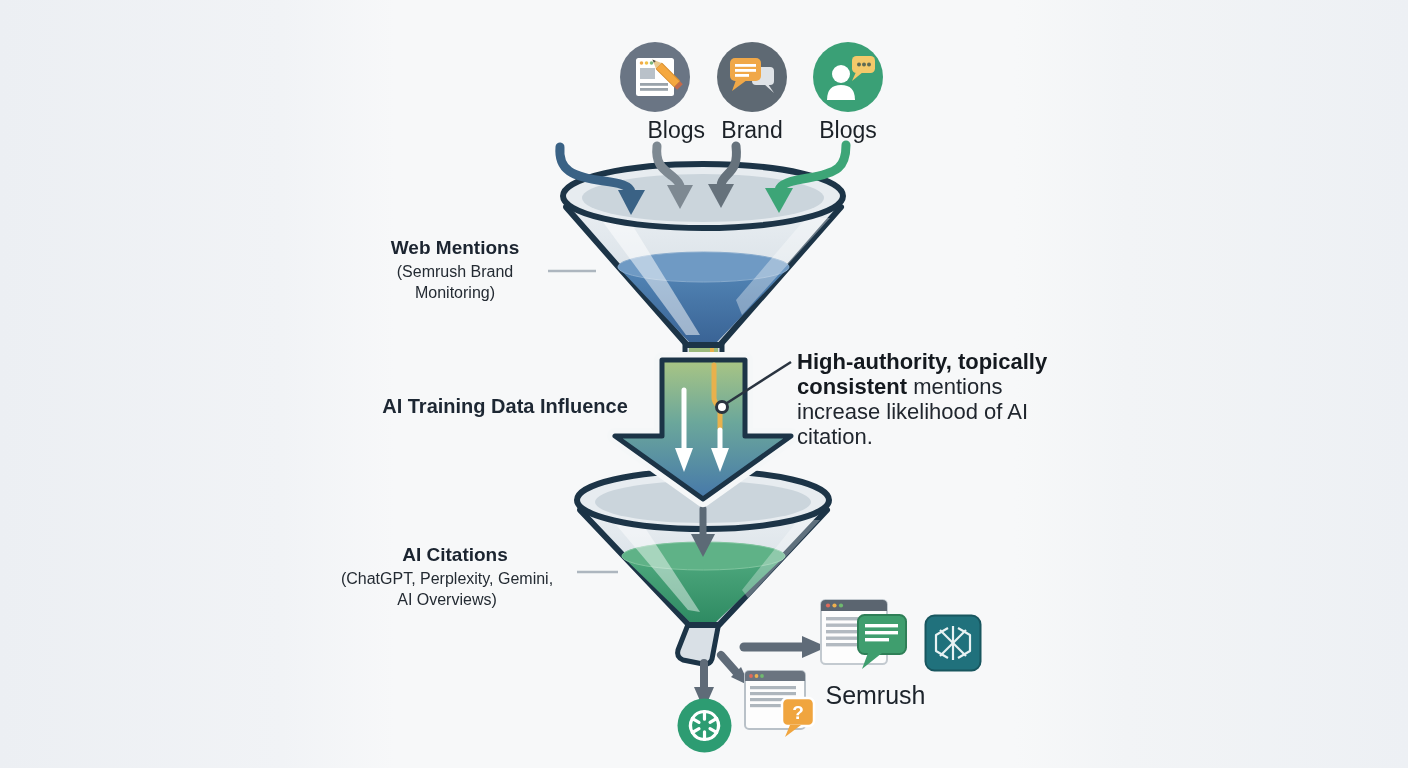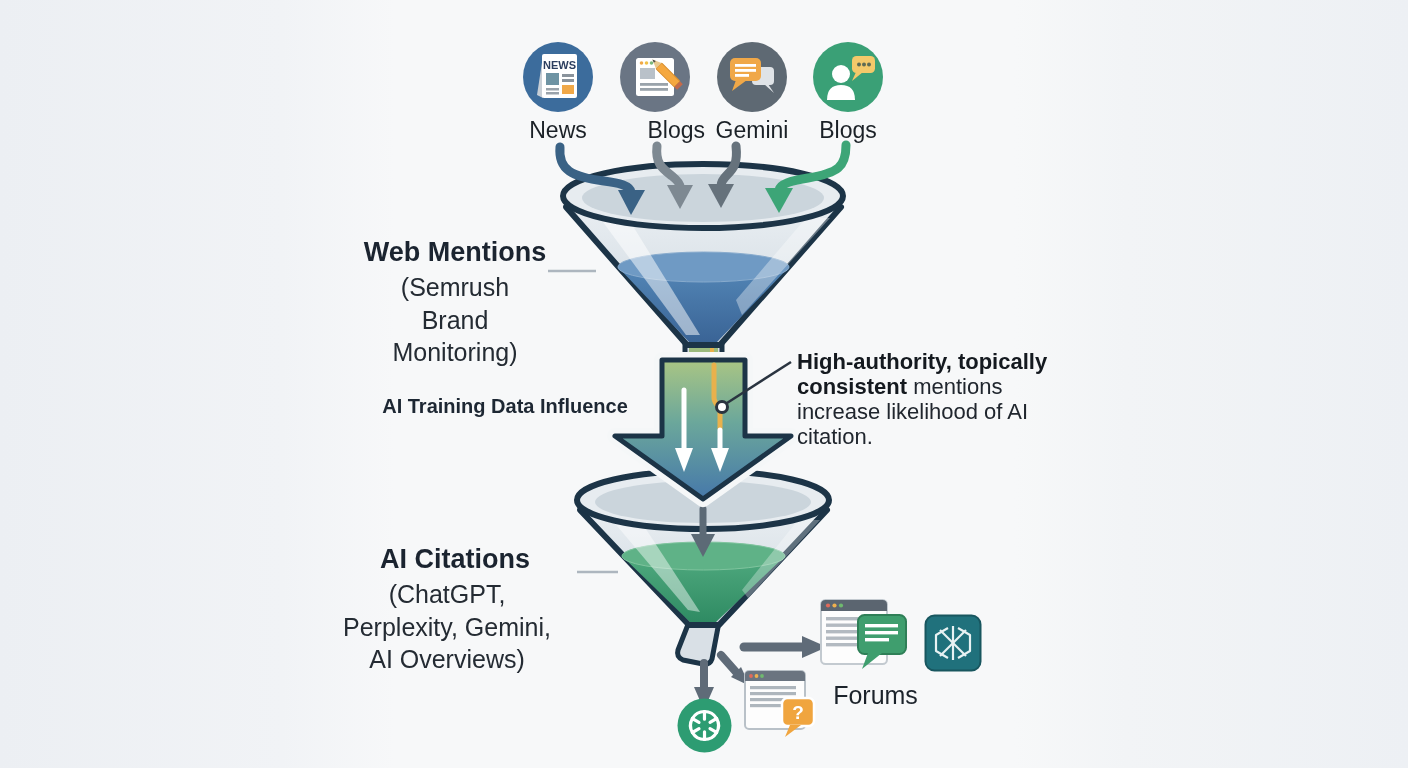--- a/index.html
+++ b/index.html
@@ -10,22 +10,22 @@
   }
   .abs{position:absolute;}
   svg{display:block;}
   .master{position:absolute;left:0;top:0;}
   
   .source{position:absolute;width:100px;text-align:center;}
   .source .icon{width:72px;height:72px;margin:0 auto;}
   .source .lbl{margin-top:4px;font-size:23px;color:#1b2127;}
   
   .f-label{position:absolute;text-align:center;}
-  .f-title{font-size:27px;font-weight:bold;color:#1b2430;line-height:1.15;}
-  .f-sub{font-size:25px;color:#242b33;line-height:1.3;margin:3px auto 0;}
+  .f-title{font-size:19px;font-weight:bold;color:#1b2430;line-height:1.15;}
+  .f-sub{font-size:16px;color:#242b33;line-height:1.3;margin:3px auto 0;}
   .flow-label{position:absolute;font-size:20px;font-weight:bold;color:#1d2733;text-align:center;}
   .callout{position:absolute;font-size:22px;line-height:25px;color:#20262e;text-align:left;}
   .callout b{font-weight:bold;color:#14191f;}
   .answers{position:absolute;font-size:25px;color:#1c232b;text-align:center;}
 </style>
 </head>
 <body>
 
 <div class="canvas">
 
@@ -124,35 +124,20 @@
     <g>
       <line x1="704" y1="663" x2="704" y2="689" stroke="#5f6b78" stroke-width="8" stroke-linecap="round"></line>
       <polygon points="694,687 714,687 704,710" fill="#5f6b78"></polygon>
     </g>
     <g>
       <line x1="721" y1="655" x2="736" y2="672" stroke="#5f6b78" stroke-width="8" stroke-linecap="round"></line>
       <polygon points="741,667 731,677 750,686" fill="#5f6b78"></polygon>
     </g>
   </svg>
 
-  <div class="source" style="left:508px;top:41px;">
-    <svg class="icon" width="72" height="72" viewBox="0 0 72 72">
-      <circle cx="36" cy="36" r="35" fill="#3c6c9c"></circle>
-      <polygon points="15,54 21,15 21,57" fill="#c8cfd6"></polygon>
-      <rect x="20" y="13" width="35" height="44" rx="2" fill="#ffffff"></rect>
-      <text x="37.5" y="28" font-size="11" font-weight="bold" fill="#2c3e5f" text-anchor="middle" font-family="Liberation Sans, sans-serif">NEWS</text>
-      <rect x="24" y="32" width="13" height="12" fill="#6e93a3"></rect>
-      <rect x="40" y="33" width="12" height="3" fill="#8a939c"></rect>
-      <rect x="40" y="38" width="12" height="3" fill="#8a939c"></rect>
-      <rect x="40" y="44" width="12" height="9" fill="#f0a848"></rect>
-      <rect x="24" y="47" width="13" height="2.5" fill="#9aa3ab"></rect>
-      <rect x="24" y="51" width="13" height="2.5" fill="#9aa3ab"></rect>
-    </svg>
-    <div class="lbl">News</div>
-  </div>
 
   <div class="source" style="left:605px;top:41px;text-align:right;">
     <svg class="icon" width="72" height="72" viewBox="0 0 72 72">
       <circle cx="36" cy="36" r="35" fill="#6a7584"></circle>
       <rect x="17" y="17" width="38" height="38" rx="2.5" fill="#ffffff"></rect>
       <circle cx="22.5" cy="22" r="1.8" fill="#f0a848"></circle>
         <circle cx="27.5" cy="22" r="1.8" fill="#f0c048"></circle>
         <circle cx="32.5" cy="22" r="1.8" fill="#7cb97c"></circle>
       <rect x="21" y="27" width="15" height="11" fill="#b9c1c9"></rect>
       <rect x="21" y="42" width="28" height="2.8" fill="#9aa3ab"></rect>
@@ -171,21 +156,21 @@
     <svg class="icon" width="72" height="72" viewBox="0 0 72 72">
       <circle cx="36" cy="36" r="35" fill="#5e6973"></circle>
       <rect x="36" y="26" width="22" height="18" rx="4" fill="#dfe3e7"></rect>
       <polygon points="48,43 58,52 52,43" fill="#dfe3e7"></polygon>
       <rect x="14" y="17" width="31" height="23" rx="5" fill="#f0a848"></rect>
       <rect x="19" y="23" width="21" height="2.8" fill="#ffffff"></rect>
       <rect x="19" y="28" width="21" height="2.8" fill="#ffffff"></rect>
       <rect x="19" y="33" width="14" height="2.8" fill="#ffffff"></rect>
       <polygon points="20,39 16,50 31,39" fill="#f0a848"></polygon>
     </svg>
-    <div class="lbl">Gemini</div>
+    <div class="lbl">Brand</div>
   </div>
 
   <div class="source" style="left:798px;top:41px;">
     <svg class="icon" width="72" height="72" viewBox="0 0 72 72">
       <circle cx="36" cy="36" r="35" fill="#3aa076"></circle>
       <circle cx="29" cy="33" r="9" fill="#ffffff"></circle>
       <path d="M 15,59 Q 15,44 29,44 Q 43,44 43,59 Z" fill="#ffffff"></path>
       <rect x="40" y="15" width="23" height="17" rx="4.5" fill="#f3c96a"></rect>
       <circle cx="47" cy="23.5" r="2" fill="#5d6b54"></circle>
         <circle cx="52" cy="23.5" r="2" fill="#5d6b54"></circle>
@@ -260,15 +245,15 @@
     <rect x="1.5" y="1.5" width="55" height="55" rx="9" fill="#20717c" stroke="#18565f" stroke-width="2"></rect>
     <g transform="translate(29,29)" stroke="#e8f2f3" stroke-width="2.2" fill="none" stroke-linejoin="round">
       <line x1="0" y1="-17" x2="0" y2="17"></line>
       <line x1="-13" y1="-13" x2="13" y2="13"></line>
       <line x1="13" y1="-13" x2="-13" y2="13"></line>
       <path d="M -5,-15 L -17,-8 L -17,8 L -5,15"></path>
       <path d="M 5,-15 L 17,-8 L 17,8 L 5,15"></path>
     </g>
   </svg>
 
-  <div class="answers" style="left:818px;top:681px;width:115px;">Forums</div>
+  <div class="answers" style="left:818px;top:681px;width:115px;">Semrush</div>
 
 </div>
 
 </body></html>

